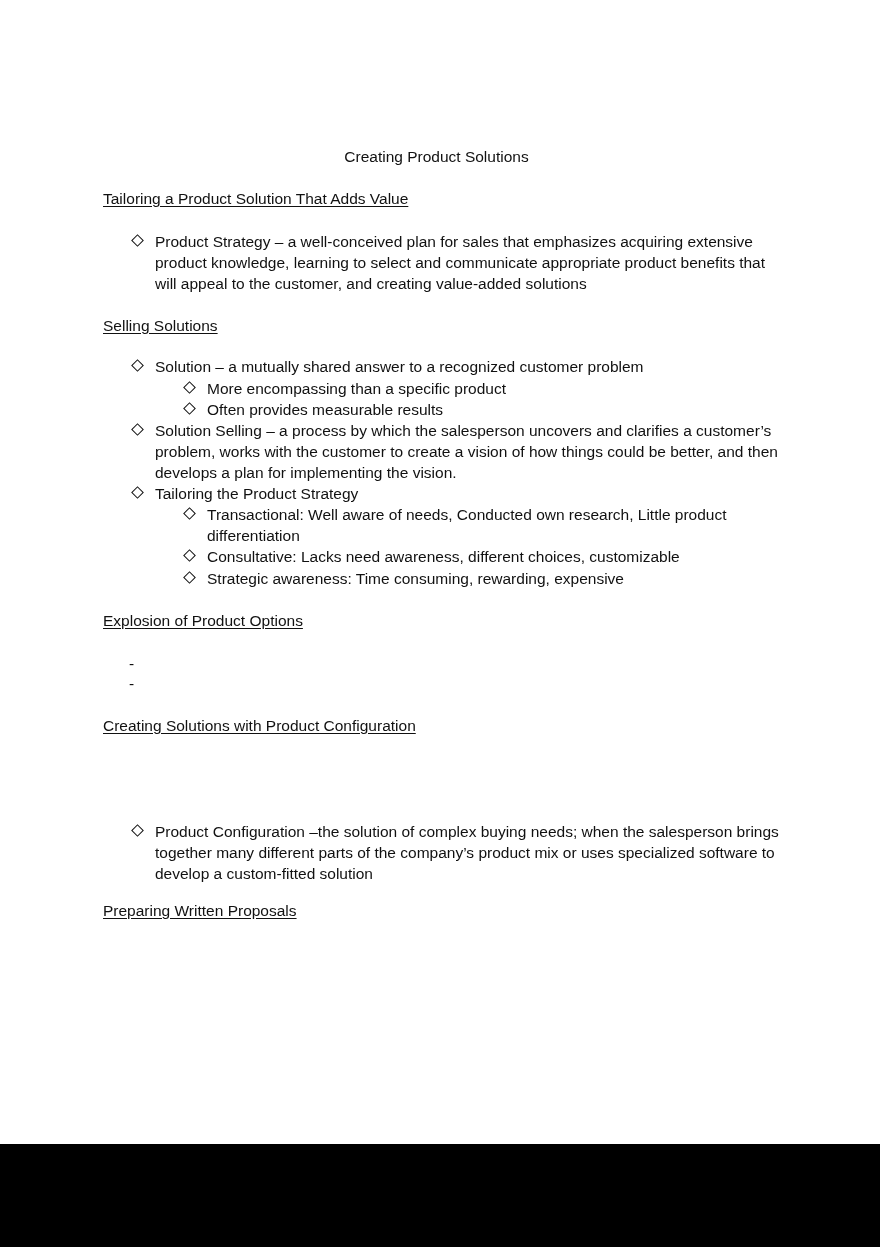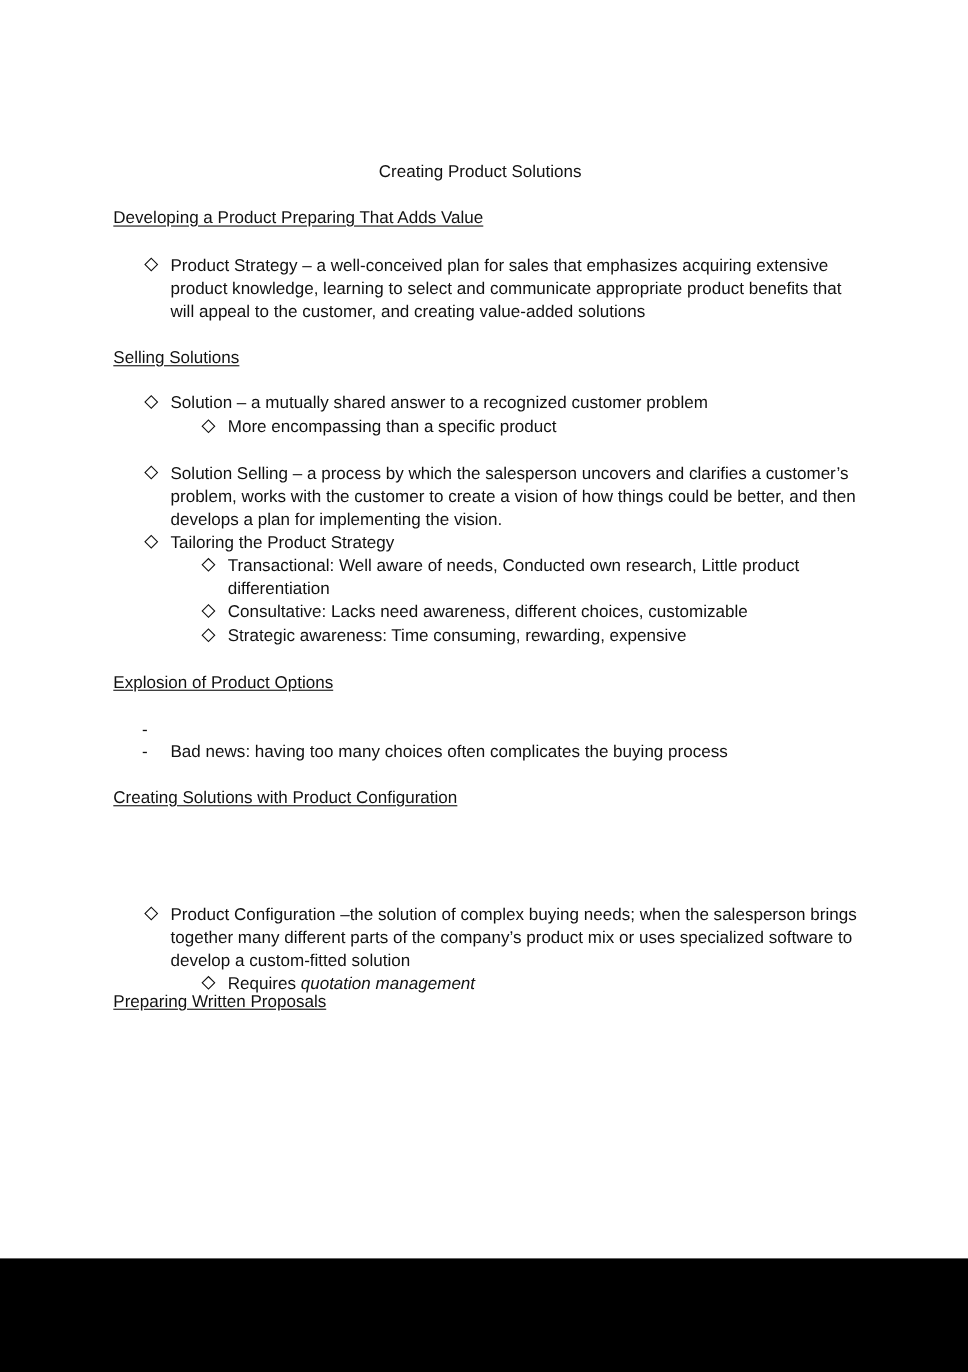--- a/index.html
+++ b/index.html
@@ -45,40 +45,46 @@
   .dash { position: absolute; left: -26px; top: 0; font-size: 15.5px; }
   em { font-style: italic; }
 </style>
 </head>
 <body>
 
 <div class="page">
 
   <div class="doc-title">Creating Product Solutions</div>
 
-  <div class="heading" style="top:188px">Developing a Product Preparing That Adds Value</div>
+  <div class="heading" style="top:188px">Tailoring a Product Solution That Adds Value</div>
   <div class="item l1" style="top:231px">
     <span class="bullet">
         <span class="diamond"></span>
       </span>
     <span>Product Strategy – a well-conceived plan for sales that emphasizes acquiring extensive product knowledge, learning to select and communicate appropriate product benefits that will appeal to the customer, and creating value-added solutions</span>
   </div>
 
   <div class="heading" style="top:315px">Selling Solutions</div>
   <div class="item l2" style="top:378px">
     <span class="bullet">
         <span class="diamond"></span>
       </span>
     <span>More encompassing than a specific product</span>
   </div>
   <div class="item l1" style="top:356px">
     <span class="bullet">
         <span class="diamond"></span>
       </span>
     <span>Solution – a mutually shared answer to a recognized customer problem</span>
+  </div>
+  <div class="item l2" style="top:399px">
+    <span class="bullet">
+        <span class="diamond"></span>
+      </span>
+    <span>Often provides measurable results</span>
   </div>
   <div class="item l1" style="top:420px">
     <span class="bullet">
         <span class="diamond"></span>
       </span>
     <span>Solution Selling – a process by which the salesperson uncovers and clarifies a customer’s problem, works with the customer to create a vision of how things could be better, and then develops a plan for implementing the vision.</span>
   </div>
   <div class="item l1" style="top:483px">
     <span class="bullet">
         <span class="diamond"></span>
@@ -103,33 +109,26 @@
       </span>
     <span>Consultative: Lacks need awareness, different choices, customizable</span>
   </div>
 
   <div class="heading" style="top:610px">Explosion of Product Options</div>
   <div class="item l1" style="top:653px">
     <span class="dash">-</span>
   </div>
   <div class="item l1" style="top:673px">
     <span class="dash">-</span>
-    <span>Bad news: having too many choices often complicates the buying process</span>
   </div>
 
   <div class="heading" style="top:715px">Creating Solutions with Product Configuration</div>
   <div class="item l1" style="top:821px">
     <span class="bullet">
         <span class="diamond"></span>
       </span>
     <span>Product Configuration –the solution of complex buying needs; when the salesperson brings together many different parts of the company’s product mix or uses specialized software to develop a custom-fitted solution</span>
   </div>
-  <div class="item l2" style="top:884px">
-    <span class="bullet">
-        <span class="diamond"></span>
-      </span>
-    <span>Requires </span><em>quotation management</em>
-  </div>
 
   <div class="heading" style="top:900px">Preparing Written Proposals</div>
 </div>
 
 <div class="bottom-bar"></div>
 
 </body></html>

